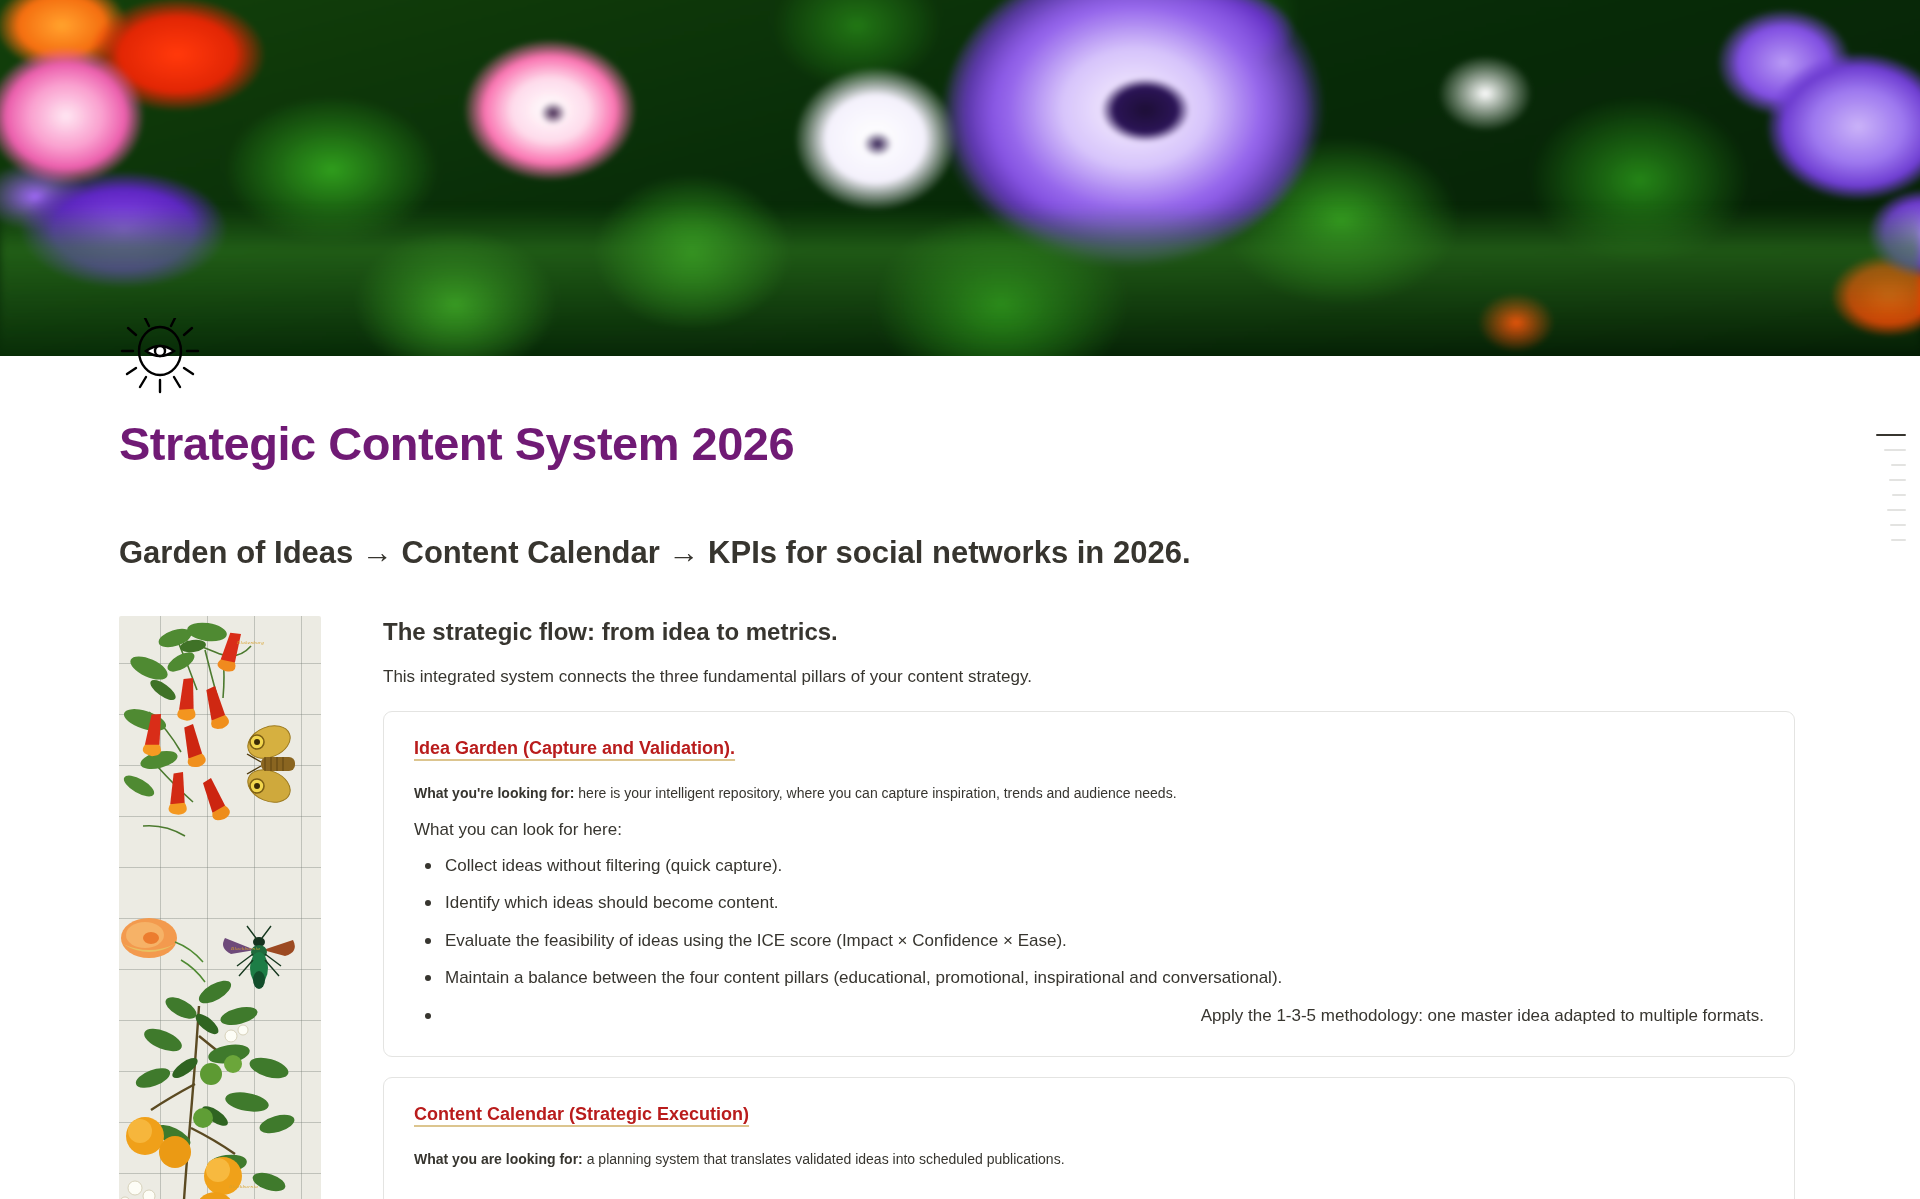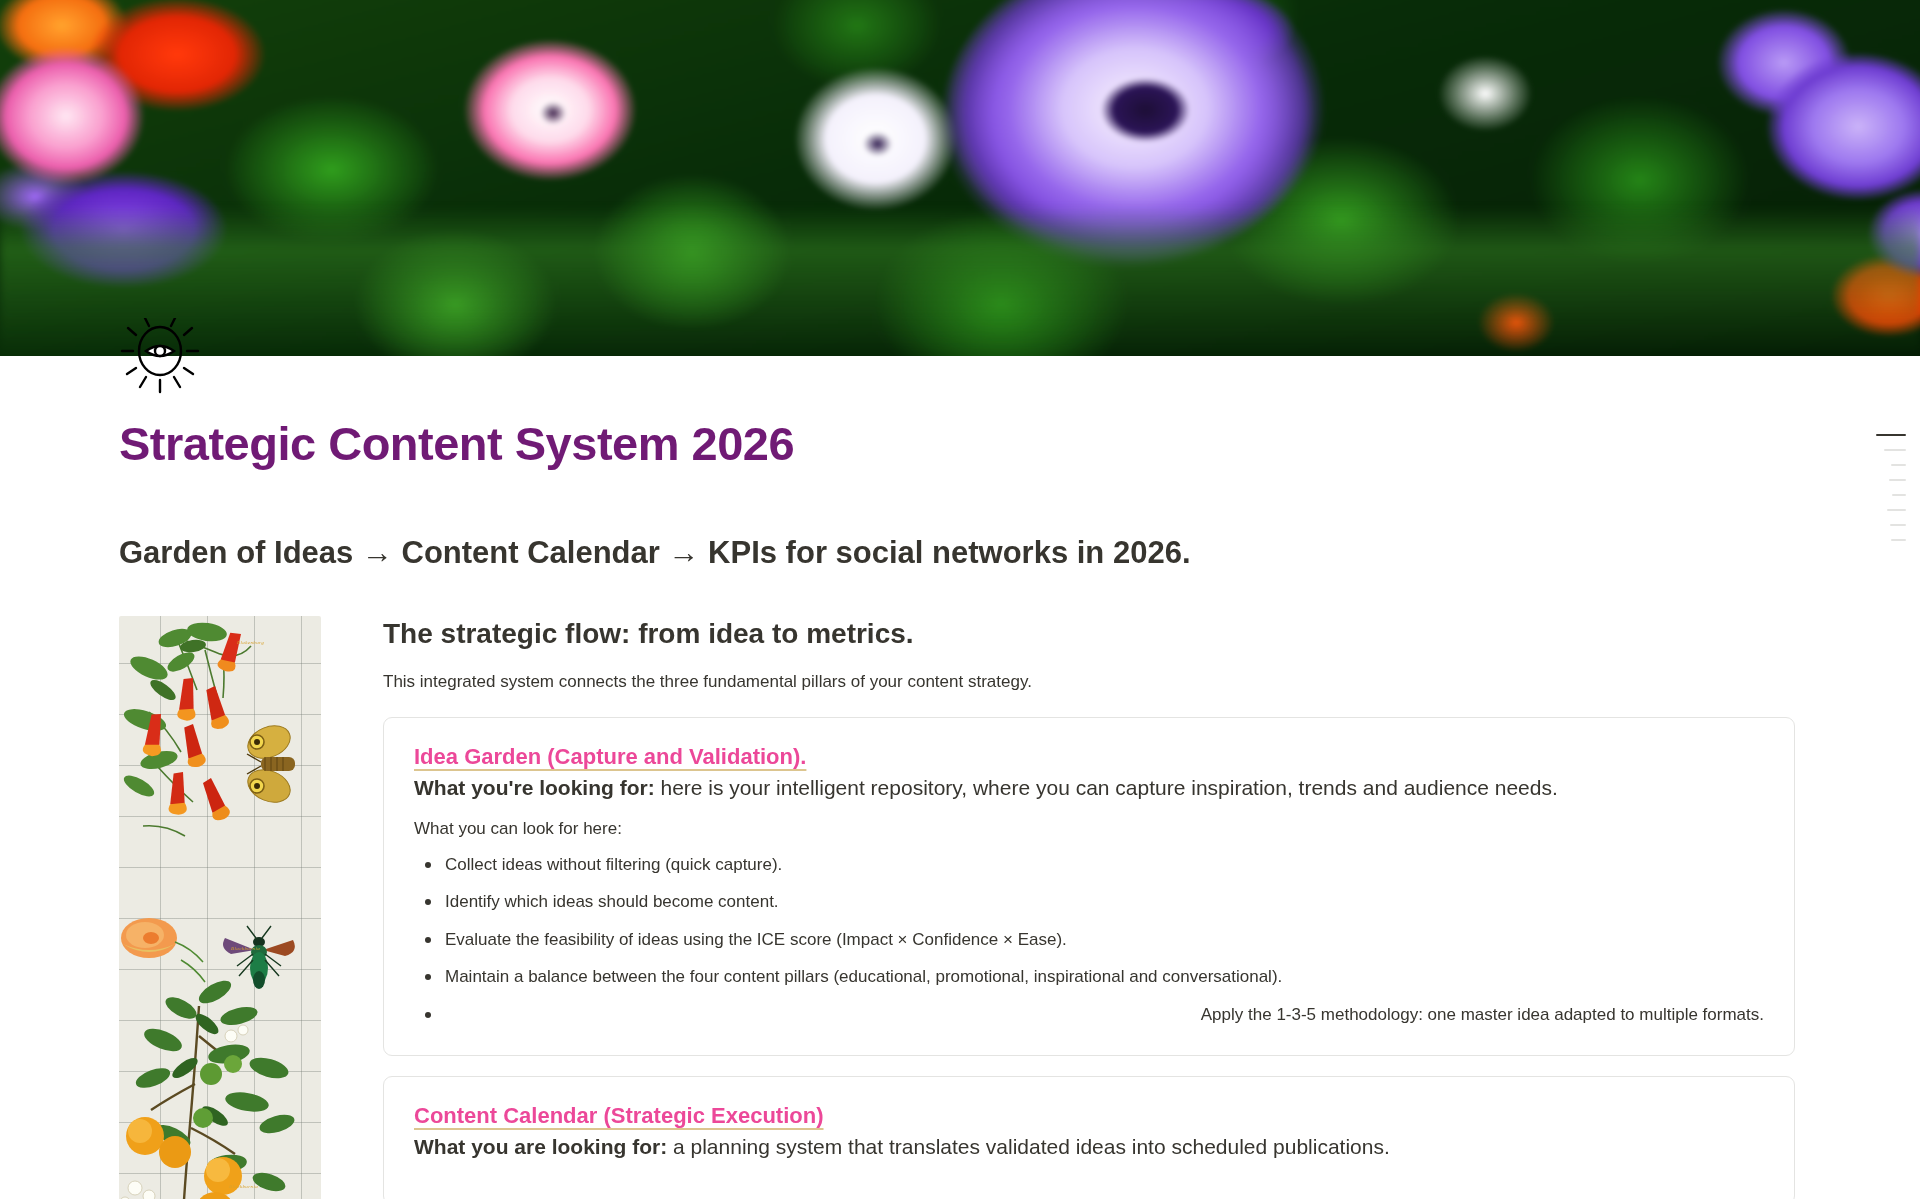--- a/index.html
+++ b/index.html
@@ -141,21 +141,21 @@
     font-size: 5px;
     letter-spacing: 0.4px;
     color: #d8a22e;
     font-family: "Liberation Serif", serif;
     font-style: italic;
     white-space: nowrap;
   }
 
   
   .flow-sub {
-    font-size: 28px;
+    font-size: 24px;
     font-weight: 700;
     line-height: 1.3;
     color: #37352f;
     margin-bottom: 17px;
   }
   .flow-desc {
     font-size: 17px;
     line-height: 1.5;
     color: #37352f;
     margin-bottom: 22px;
@@ -163,32 +163,32 @@
 
   .card {
     border: 1px solid #e4e4e2;
     border-radius: 9px;
     padding: 26px 30px 28px 30px;
     margin-bottom: 20px;
     background: #fff;
   }
   .card-link {
     display: inline-block;
-    font-size: 22px;
+    font-size: 18px;
     font-weight: 700;
-    color: #ec4899;
+    color: #b91c1c;
     text-decoration: underline;
     text-decoration-color: #dcc58f;
     text-underline-offset: 5px;
     text-decoration-thickness: 2px;
-    margin-bottom: 2px;
+    margin-bottom: 24px;
     cursor: pointer;
   }
   .card-para {
-    font-size: 21px;
+    font-size: 14px;
     line-height: 1.5;
     color: #37352f;
     margin-bottom: 13px;
   }
   .card-para b { font-weight: 700; }
   .card-sublabel {
     font-size: 17px;
     line-height: 1.5;
     font-weight: 400;
     color: #37352f;

